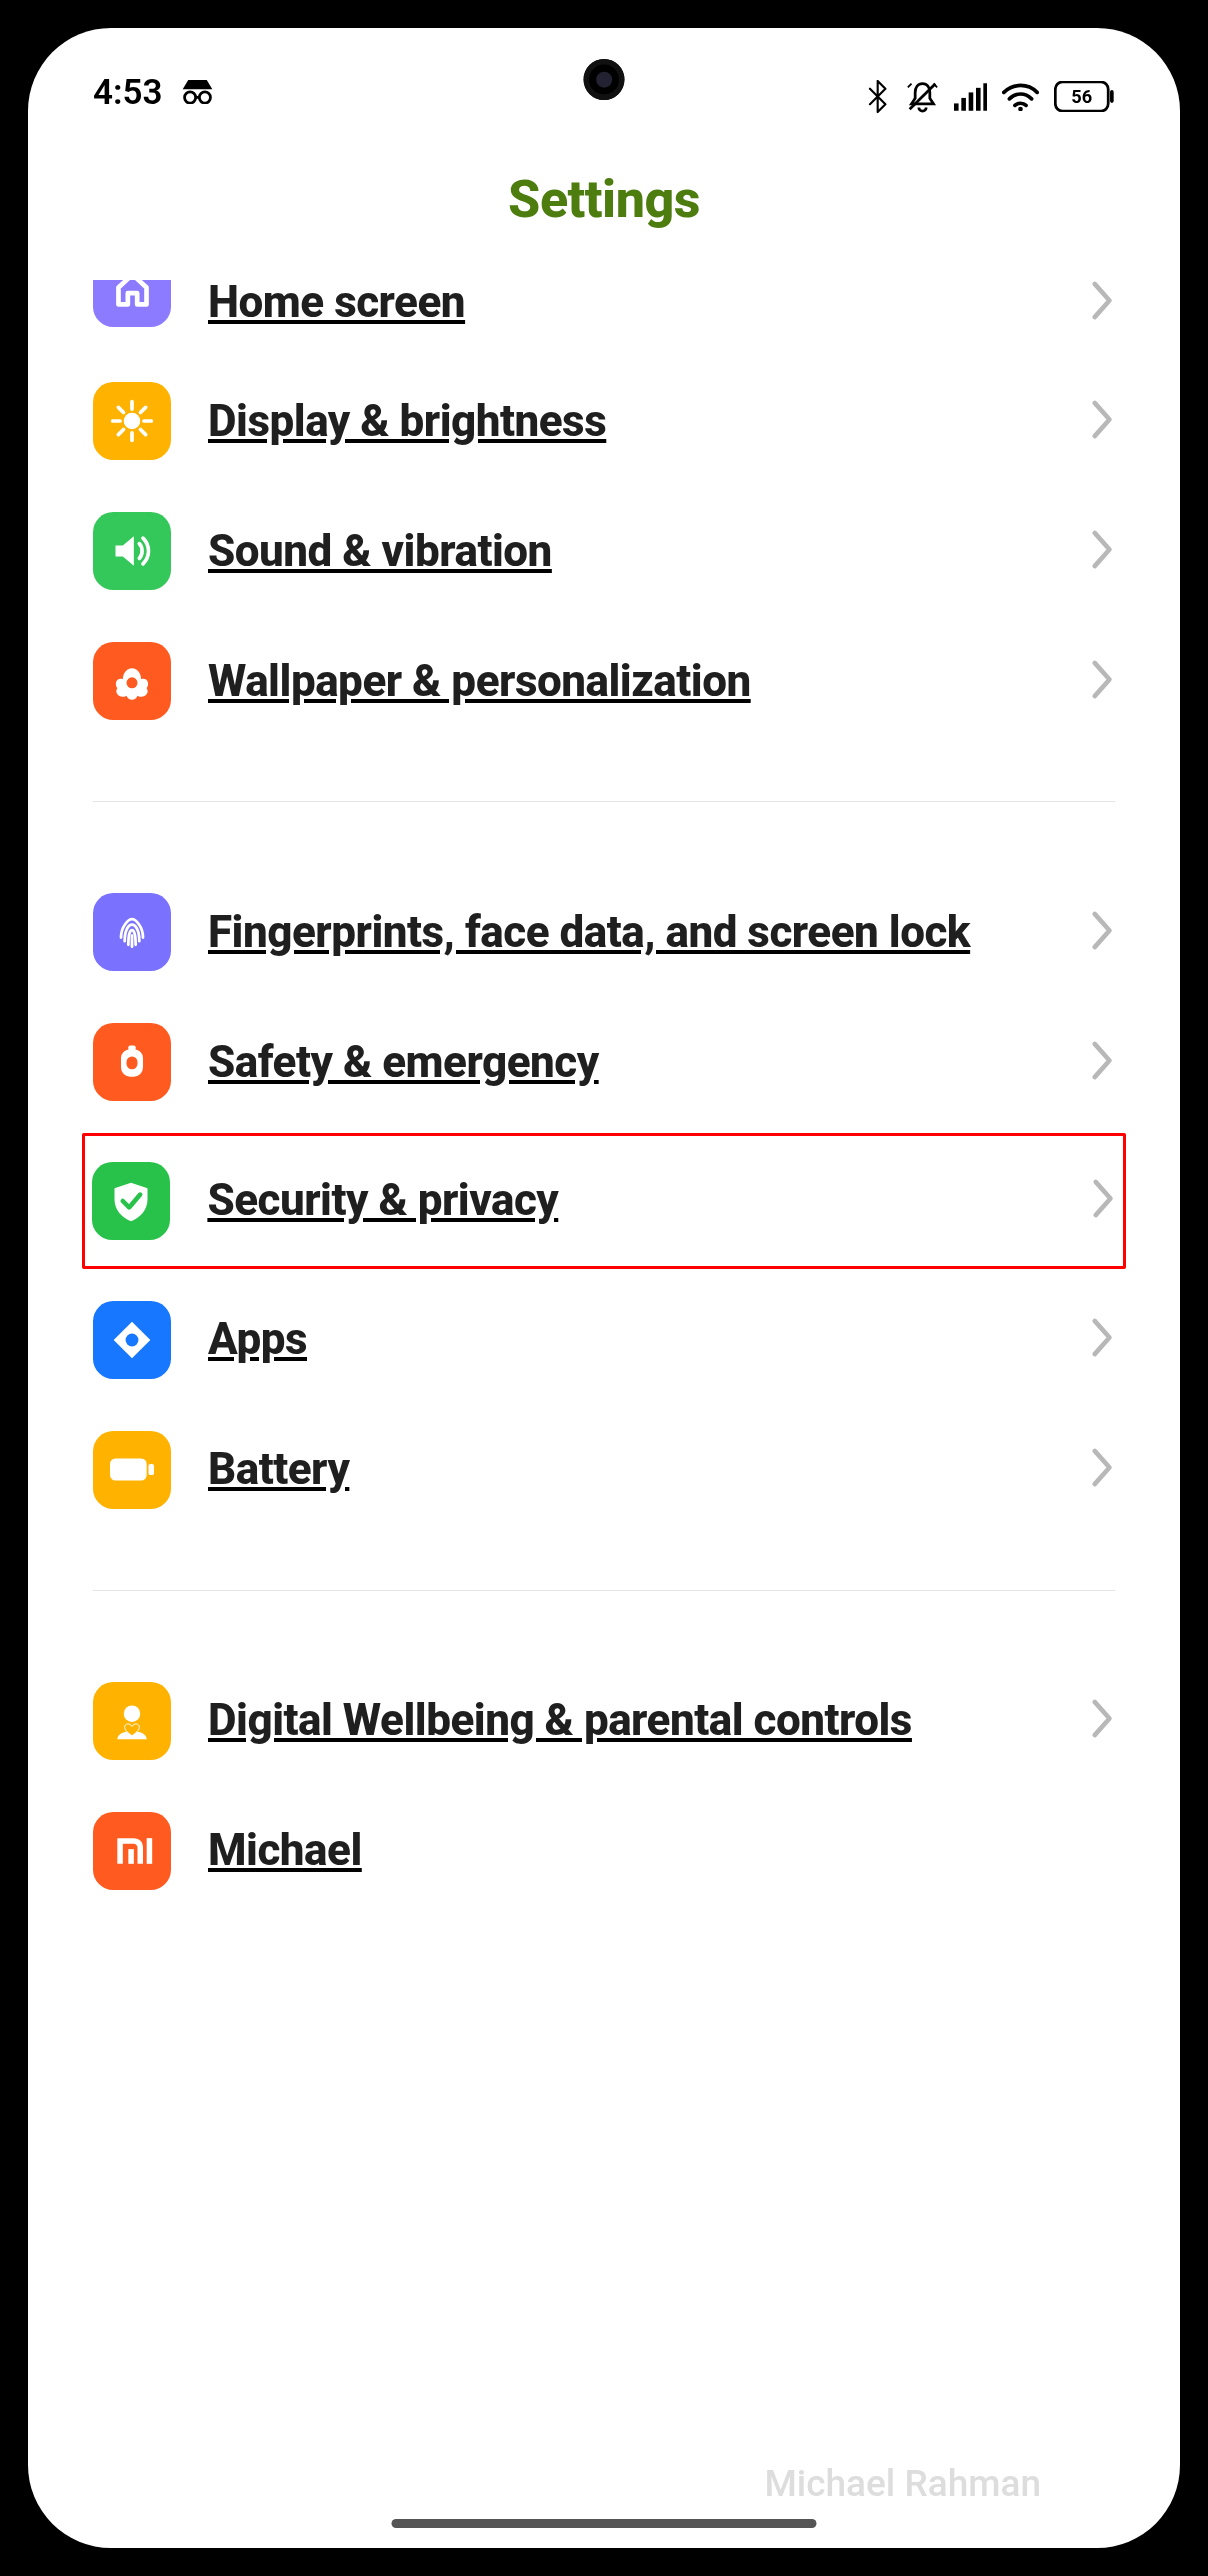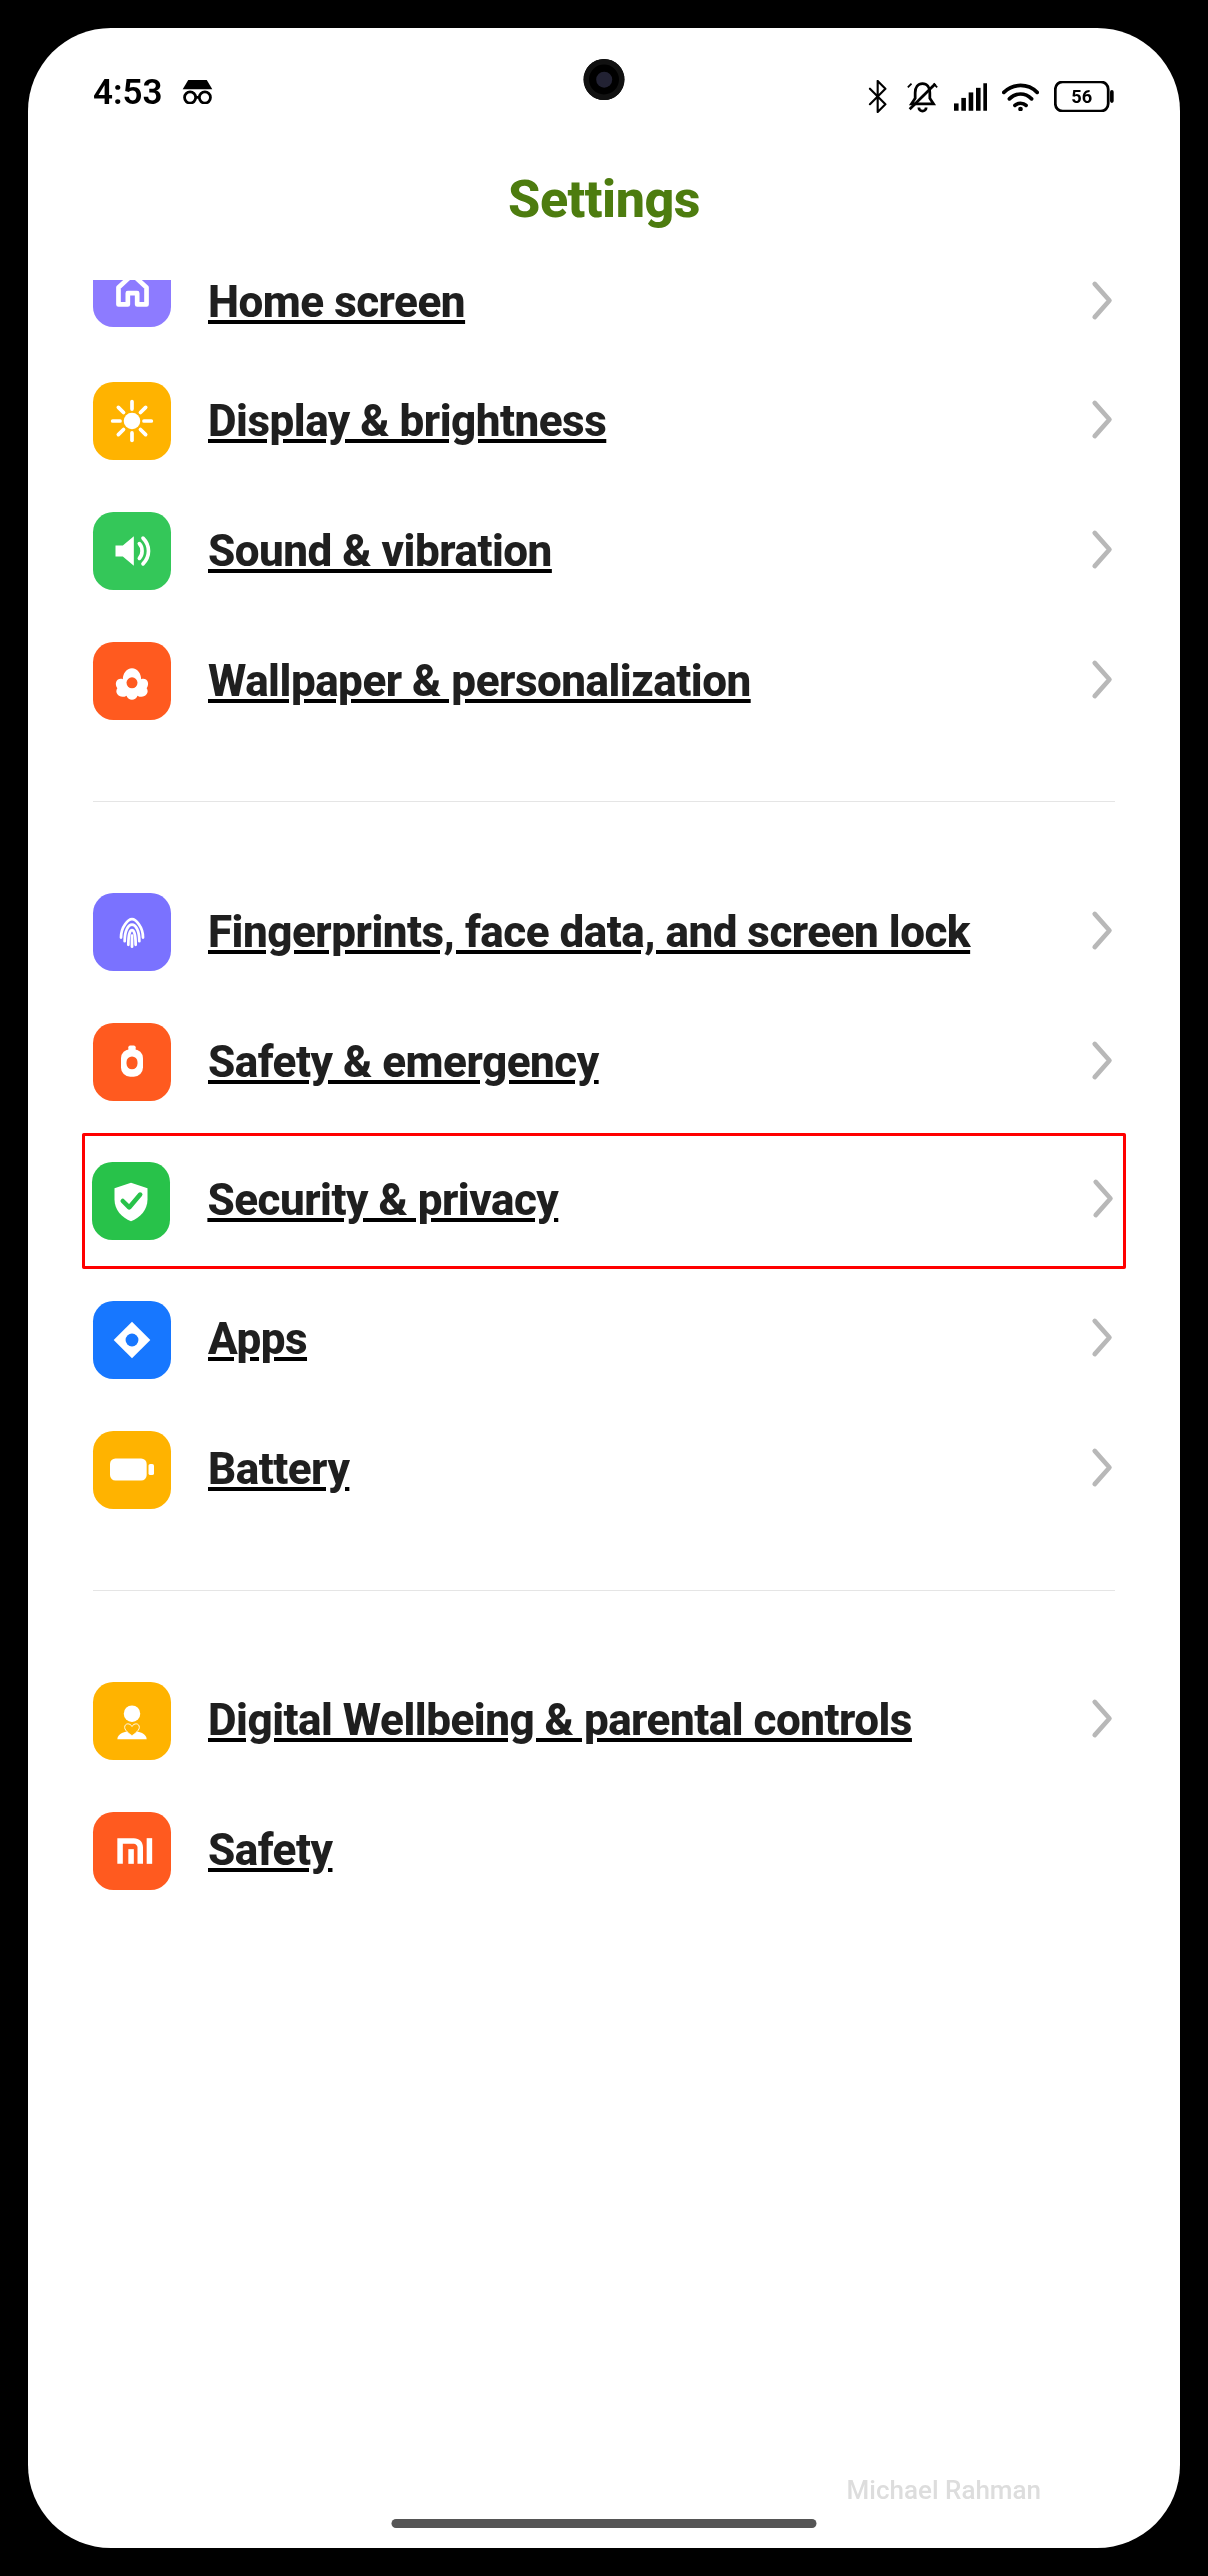--- a/index.html
+++ b/index.html
@@ -132,21 +132,21 @@
     height: 9.2px;
     border-radius: 5.5px;
     background:#555;
   }
 
   .watermark{
     position:absolute;
     right: 139px;
     bottom: 43px;
     color:#ddd;
-    font-size: 26px;
+    font-size: 37px;
     font-weight:500;
     letter-spacing:0;
     pointer-events:none;
     user-select:none;
   }
 </style>
 </head>
 <body>
 
 <div class="phone">
@@ -350,21 +350,21 @@
             </svg></div>
         </div>
         <div class="row partial">
           <div class="icon-wrap" style="background: rgb(255, 90, 31);">
             <svg width="44" height="44" viewBox="0 0 48 48">
               <path d="M8 10 H26 C32 10 36 14 36 20 V38 H30 V20 C30 18 28 16 26 16 H14 V38 H8 Z" fill="#fff"></path>
               <rect x="20" y="22" width="6" height="16" fill="#fff"></rect>
               <rect x="40" y="10" width="6" height="28" fill="#fff"></rect>
             </svg>
           </div>
-          <div class="label">Safety</div>
+          <div class="label">Michael</div>
           <div class="chev"><svg width="24" height="41" viewBox="0 0 26 44">
               <path d="M4 4 L20 22 L4 40" stroke="currentColor" stroke-width="5" fill="none" stroke-linecap="round" stroke-linejoin="round"></path>
             </svg></div>
         </div>
       </div>
 
     <div class="watermark">Michael Rahman</div>
     <div class="home-indicator"></div>
   </div>
 </div>

